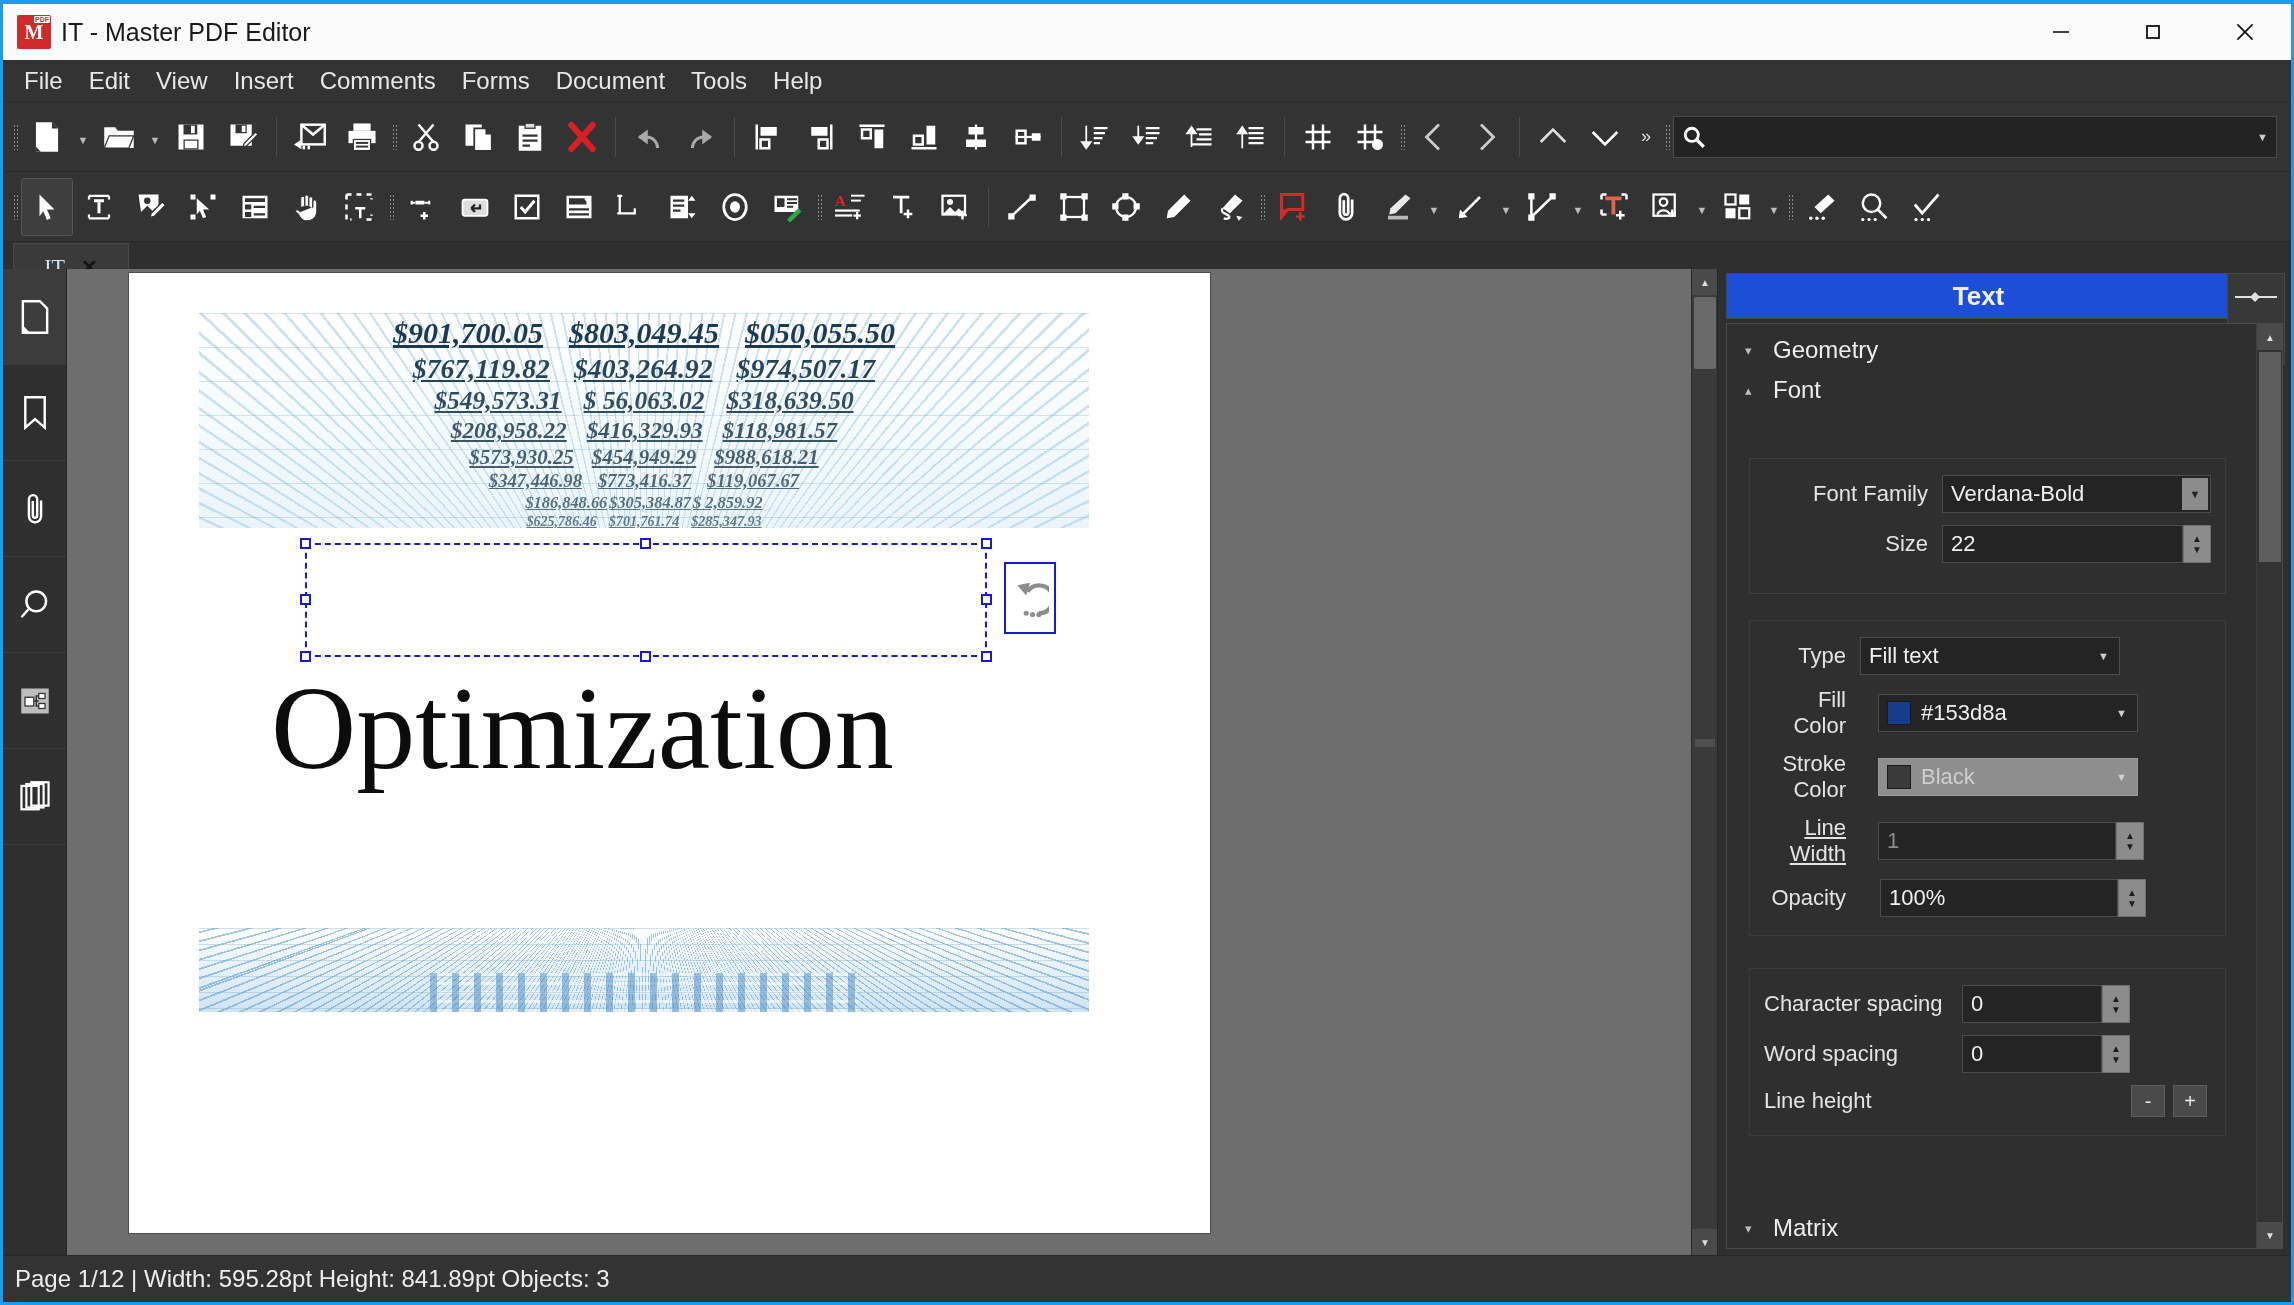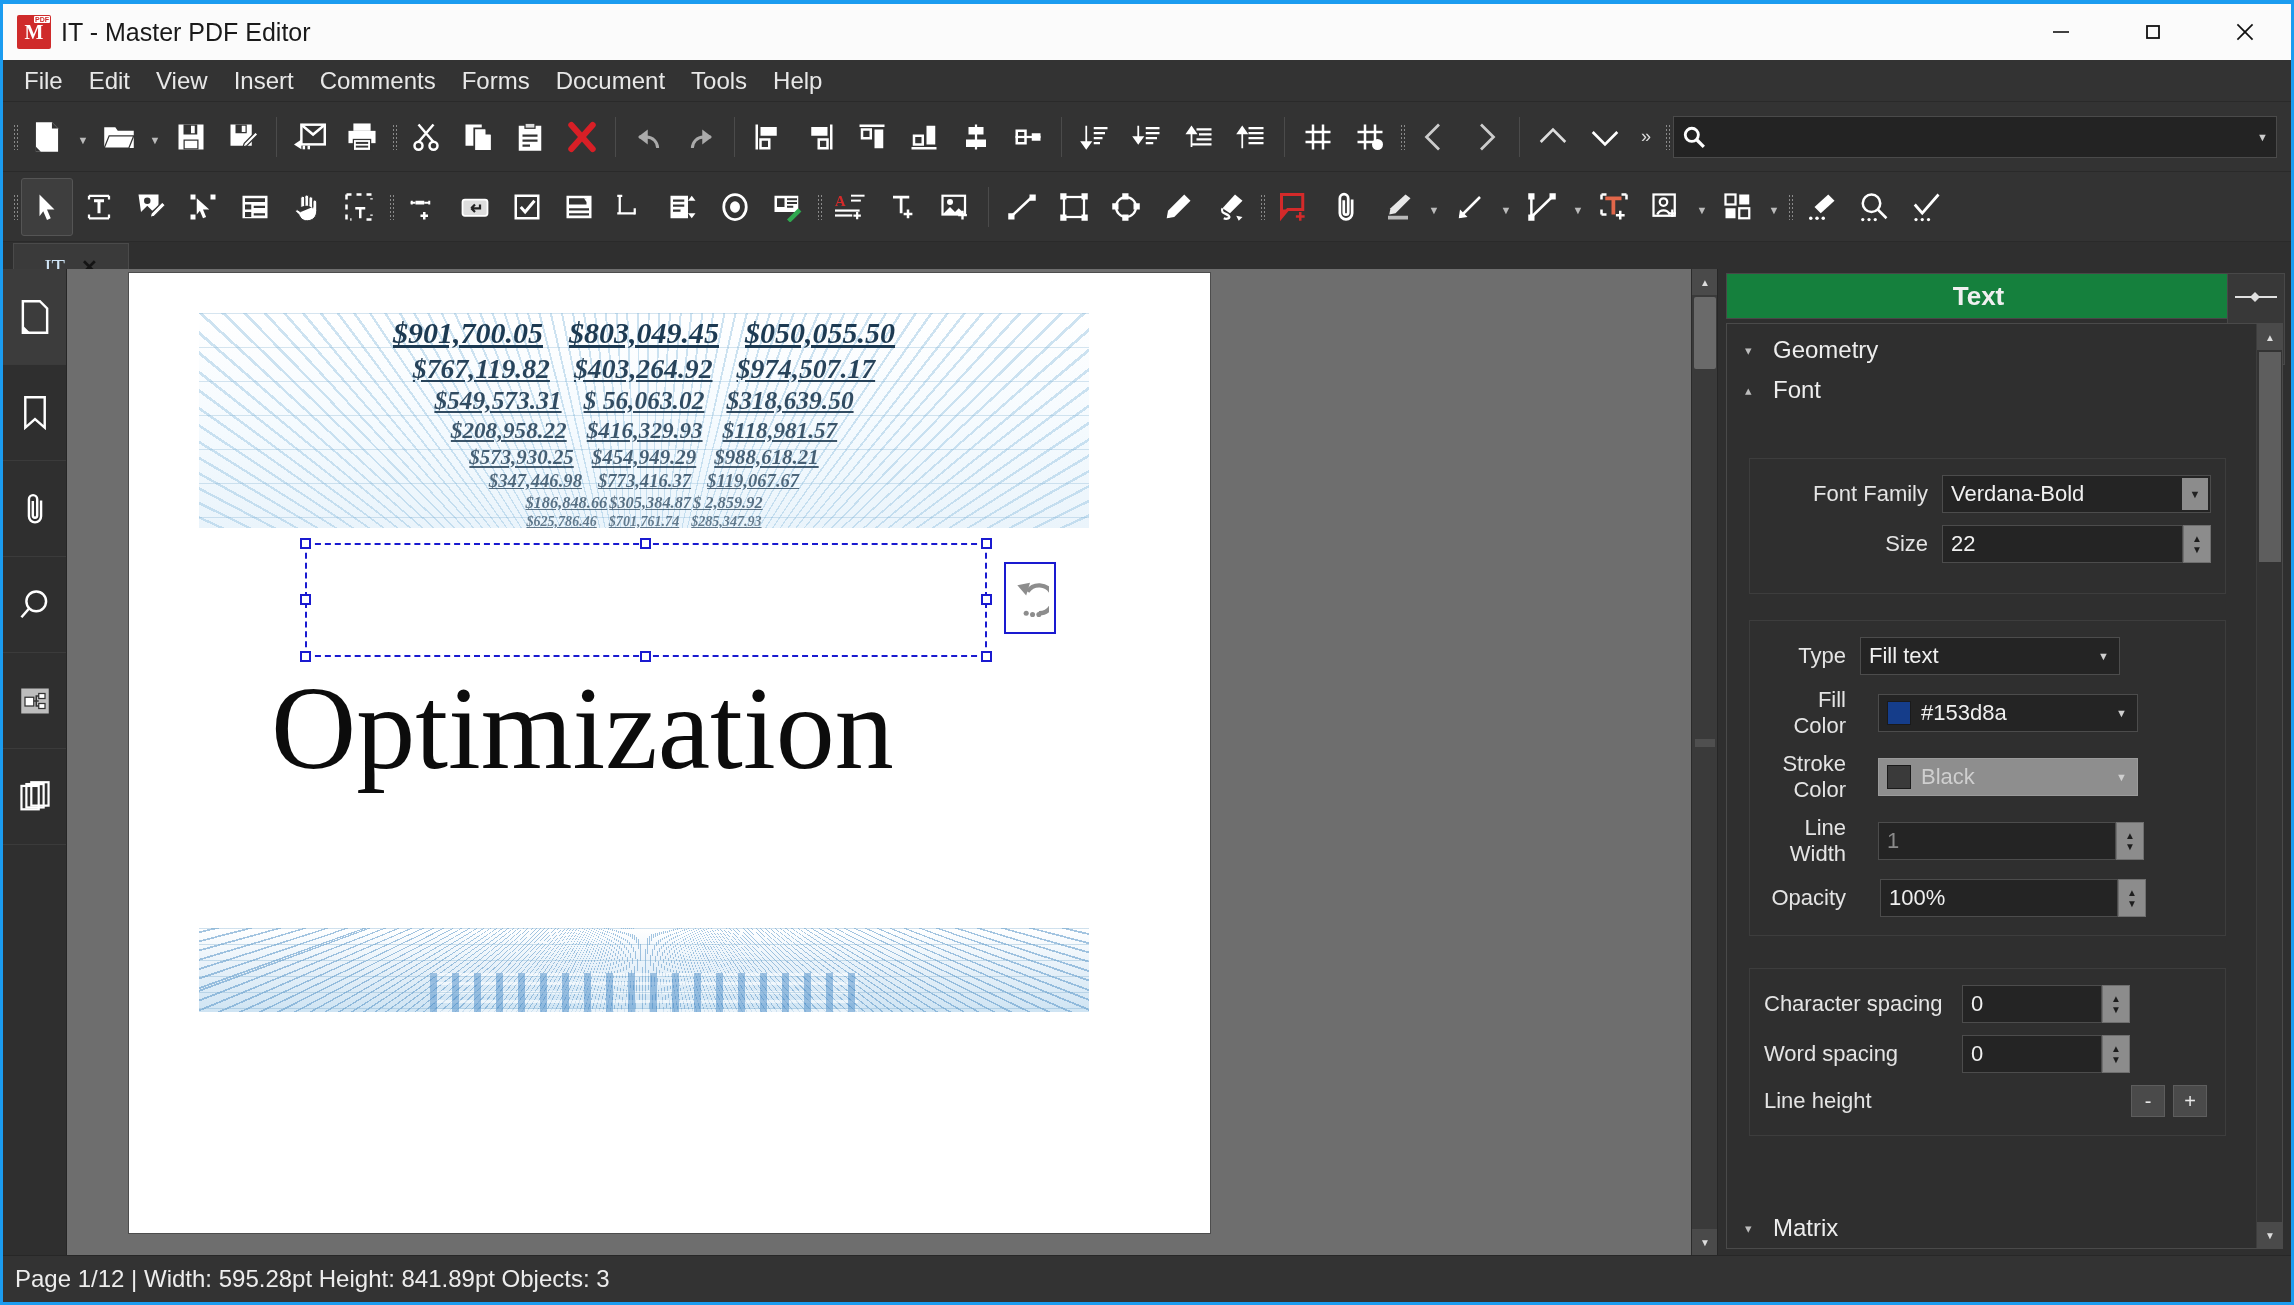--- a/index.html
+++ b/index.html
@@ -326,21 +326,21 @@
   .rightpanel {
     width: 574px;
     background: #2f2f2f;
     border-left: 1px solid #262626;
     position: relative;
     flex: 0 0 auto;
     display: flex; flex-direction: column;
   }
   .rp-header {
     height: 46px;
-    background: #15803d;
+    background: #1d4ed8;
     border: 1px solid #484848;
     margin: 4px 60px 0 8px;
     display: flex; align-items: center; justify-content: center;
     color: #f0f0f0; font-size: 26px; font-weight: bold;
   }
   .rp-toggles {
     position: absolute; right: 6px; top: 4px;
     width: 58px; height: 92px;
     background: #383838;
     border: 1px solid #484848;
@@ -1252,21 +1252,21 @@
             </div>
             <div class="frow">
               <div class="flabel" style="width:96px;">Stroke Color</div>
               <div class="finput disabled" style="max-width:260px;margin-left:18px;">
                 <span class="swatch" id="stroke-swatch" style="background: rgb(58, 58, 58);"></span>
                 <span>Black</span>
                 <span class="drop-caret-flat">▼</span>
               </div>
             </div>
             <div class="frow">
-              <div class="flabel" style="width:96px;">Line Width</div>
+              <div class="flabel" style="width:96px;text-decoration:underline;">Line Width</div>
               <div class="finput" style="max-width:238px;margin-left:18px;color:#8a8a8a;">
                 <span>1</span>
               </div>
               <div class="spin">
                   <span>▲</span>
                   <span>▼</span>
                 </div>
             </div>
             <div class="frow" style="margin-bottom:0;">
               <div class="flabel" style="width:96px;">Opacity</div>

